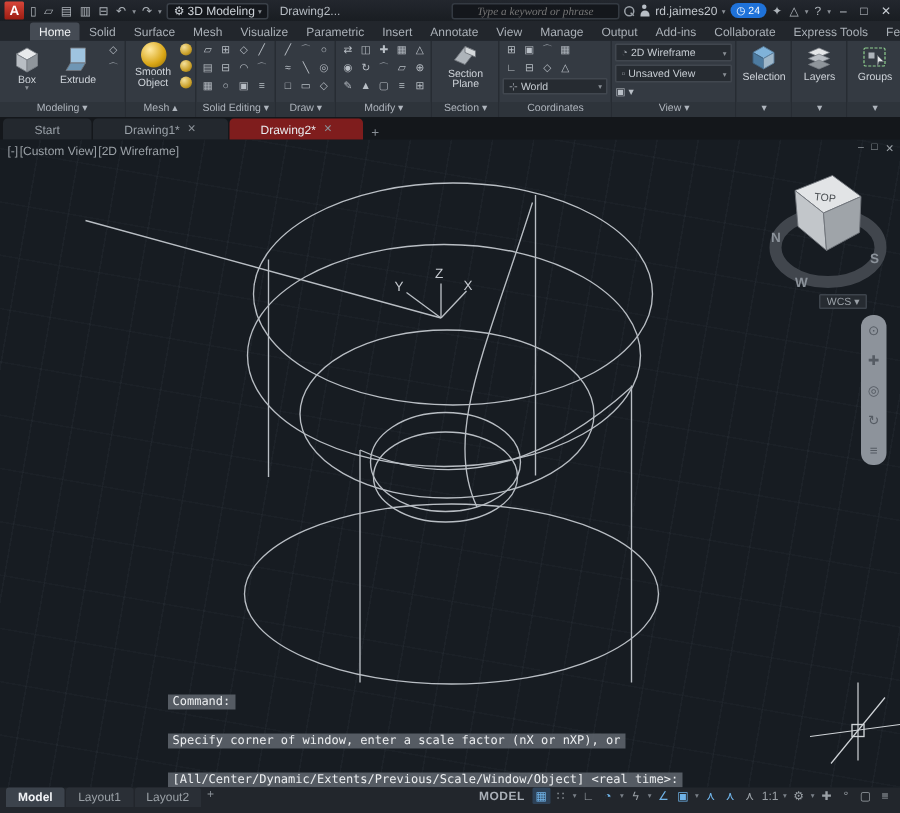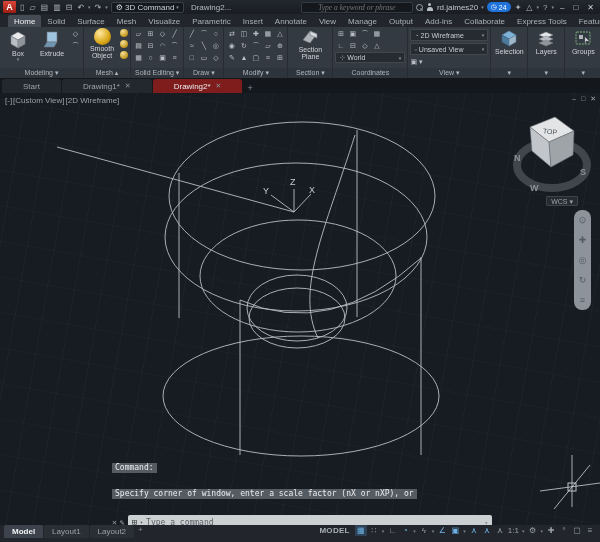--- a/index.html
+++ b/index.html
@@ -32,21 +32,21 @@
   .person-icon::before { content:""; position:absolute; left:2.5px; top:0;
     width:3px; height:3px; border-radius:50%; background:#b9bfc6; }
   .person-icon::after { content:""; position:absolute; left:1px; top:3.5px;
     width:6px; height:4px; border-radius:3px 3px 0 0; background:#b9bfc6; }
   .trial-pill { display:flex; align-items:center; gap:2px; background:#1f72d8;
     color:#fff; border-radius:6px; height:10px; padding:0 4px; font-size:7px; }
   .win-btn { color:#c9ced4; font-size:8px; padding:0 3px; }
 
   
   .ribbon-tabs { position:absolute; top:14px; left:0; right:0; height:13px;
-    background:#22262c; display:flex; align-items:flex-end; padding-left:8px;
+    background:#22262c; display:flex; align-items:flex-end; padding-left:20px;
     font-size:8px; color:#aab0b7; z-index:39; }
   .rtab { padding:2px 6px 1px; cursor:default; white-space:nowrap; }
   .rtab.active { background:#454b54; color:#f0f2f4; border-radius:2px 2px 0 0; }
 
   
   .ribbon { position:absolute; top:27px; left:0; right:0; height:51px;
     background:#343a42; display:flex; z-index:38; }
   .panel { display:flex; flex-direction:column; border-right:1px solid #272c33; }
   .panel-body { flex:1; display:flex; align-items:flex-start; padding:1px 2px; gap:2px; }
   .panel-label { height:10px; text-align:center; font-size:7px; color:#aeb4bc;
@@ -142,21 +142,21 @@
     <span class="qat-icon">▱</span>
     <span class="qat-icon">▤</span>
     <span class="qat-icon">▥</span>
     <span class="qat-icon">⊟</span>
     <span class="qat-icon">↶</span>
       <span class="caret">▾</span>
     <span class="qat-icon">↷</span>
       <span class="caret">▾</span>
     <div class="ws-pill">
       <span>⚙</span>
-      <span>3D Command</span>
+      <span>3D Modeling</span>
       <span class="caret">▾</span>
     </div>
     <span class="doc-title">Drawing2...</span>
     <div class="search-box">
       <input placeholder="Type a keyword or phrase" style="">
     </div>
     <span class="mag-icon"></span>
     <span class="person-icon"></span>
     <span>rd.jaimes20</span>
     <span class="caret">▾</span>
@@ -483,20 +483,21 @@
         <span class="nav-icon">⊙</span>
         <span class="nav-icon">✚</span>
         <span class="nav-icon">◎</span>
         <span class="nav-icon">↻</span>
         <span class="nav-icon">≡</span>
       </div>
 
     <div class="cmd-overlay">
       <div class="cmd-line">Command:</div>
       <div class="cmd-line">Specify corner of window, enter a scale factor (nX or nXP), or</div>
+      <div class="cmd-line">[All/Center/Dynamic/Extents/Previous/Scale/Window/Object] &lt;real time&gt;:</div>
       <div class="cmd-input-row">
         <span class="cmd-side-icon">✕</span>
         <span class="cmd-side-icon">✎</span>
         <div class="cmd-field">
           <span class="prompt-icon">⊞</span>
           <span class="caret" style="color:#4a4e53">▾</span>
           <span class="ph">Type a command</span>
           <span class="end-caret">▾</span>
         </div>
       </div>

